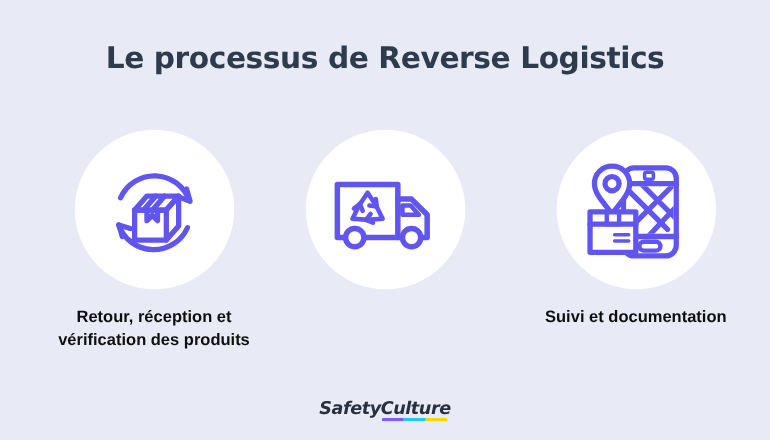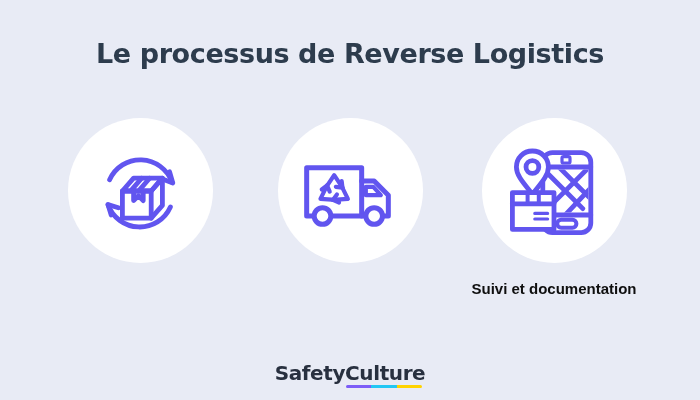--- a/index.html
+++ b/index.html
@@ -7,36 +7,36 @@
   .canvas{
     position:relative;width:700px;height:400px;overflow:hidden;
     background:var(--c-background,#e8ebf5);
   }
   .title{
     position:absolute;top:38px;left:0;width:700px;text-align:center;
     font-family:"DejaVu Sans",sans-serif;font-weight:800;font-size:27px;
     letter-spacing:-0.4px;color:var(--c-title,#2d3c4d);
   }
   .step{position:absolute;top:118px;width:220px;}
-  .step.s0{left:30px}.step.s1{left:240px}.step.s2{left:444px}
+  .step.s0{left:30px}.step.s1{left:240px}.step.s2{left:468px}
   .circle{
     width:145px;height:145px;border-radius:50%;margin:0 auto;
     background:var(--c-circle,#ffffff);
     display:flex;align-items:center;justify-content:center;
   }
   .icon{color:var(--c-icon,#6155ef);display:block;}
   .label{
     margin-top:15px;text-align:center;font-weight:bold;font-size:15px;
     line-height:21px;color:var(--c-label,#0f0f0f);
   }
   .label .line{white-space:nowrap;}
   .footer{position:absolute;top:361px;left:0;width:700px;text-align:center;}
   .logo{
     display:inline-block;font-family:"DejaVu Sans",sans-serif;
-    font-weight:800;font-size:20px;letter-spacing:-0.4px;
+    font-style:italic;font-weight:800;font-size:16px;letter-spacing:-0.4px;
     color:var(--c-logo_text,#28303f);
   }
   .logo-culture{position:relative;display:inline-block;}
   .logo-underline{
     position:absolute;left:1px;right:3px;bottom:-3px;height:3px;
     display:flex;border-radius:2px;overflow:hidden;
   }
   .logo-underline i{flex:1;display:block;}
 </style>
 </head>
@@ -53,20 +53,24 @@
         <path d="M88 45 L101 50 L97 36"></path>
         <path d="M98 80 A42 42 0 0 1 20 77"></path>
         <path d="M33 81 L20 77 L24 90"></path>
         <path d="M38 60 L52 44 L88 44 L74 60 Z"></path>
         <path d="M38 60 L74 60 L74 94 L38 94 Z"></path>
         <path d="M74 60 L88 44 L88 78 L74 94"></path>
         <path d="M62 44 L50 58"></path>
         <path d="M72 44 L60 58"></path>
         <path d="M52 60 L52 72 L58 66 L64 72 L64 60"></path>
       </svg>
+    </div>
+    <div class="label">
+      <div class="line">Retour, réception et</div>
+      <div class="line">vérification des produits</div>
     </div>
   </div>
 
   <div class="step s1">
     <div class="circle">
       <svg class="icon" width="100" height="84" viewBox="0 0 120 100" fill="none" stroke="currentColor" stroke-width="6" stroke-linecap="round" stroke-linejoin="round">
         <path d="M8 22 H74 V80 H8 Z"></path>
         <path d="M74 38 H89 L106 55 V80 H74"></path>
         <path d="M79 45 H88 L97 55 H79 Z" stroke-width="5"></path>
         <g stroke-width="5">

